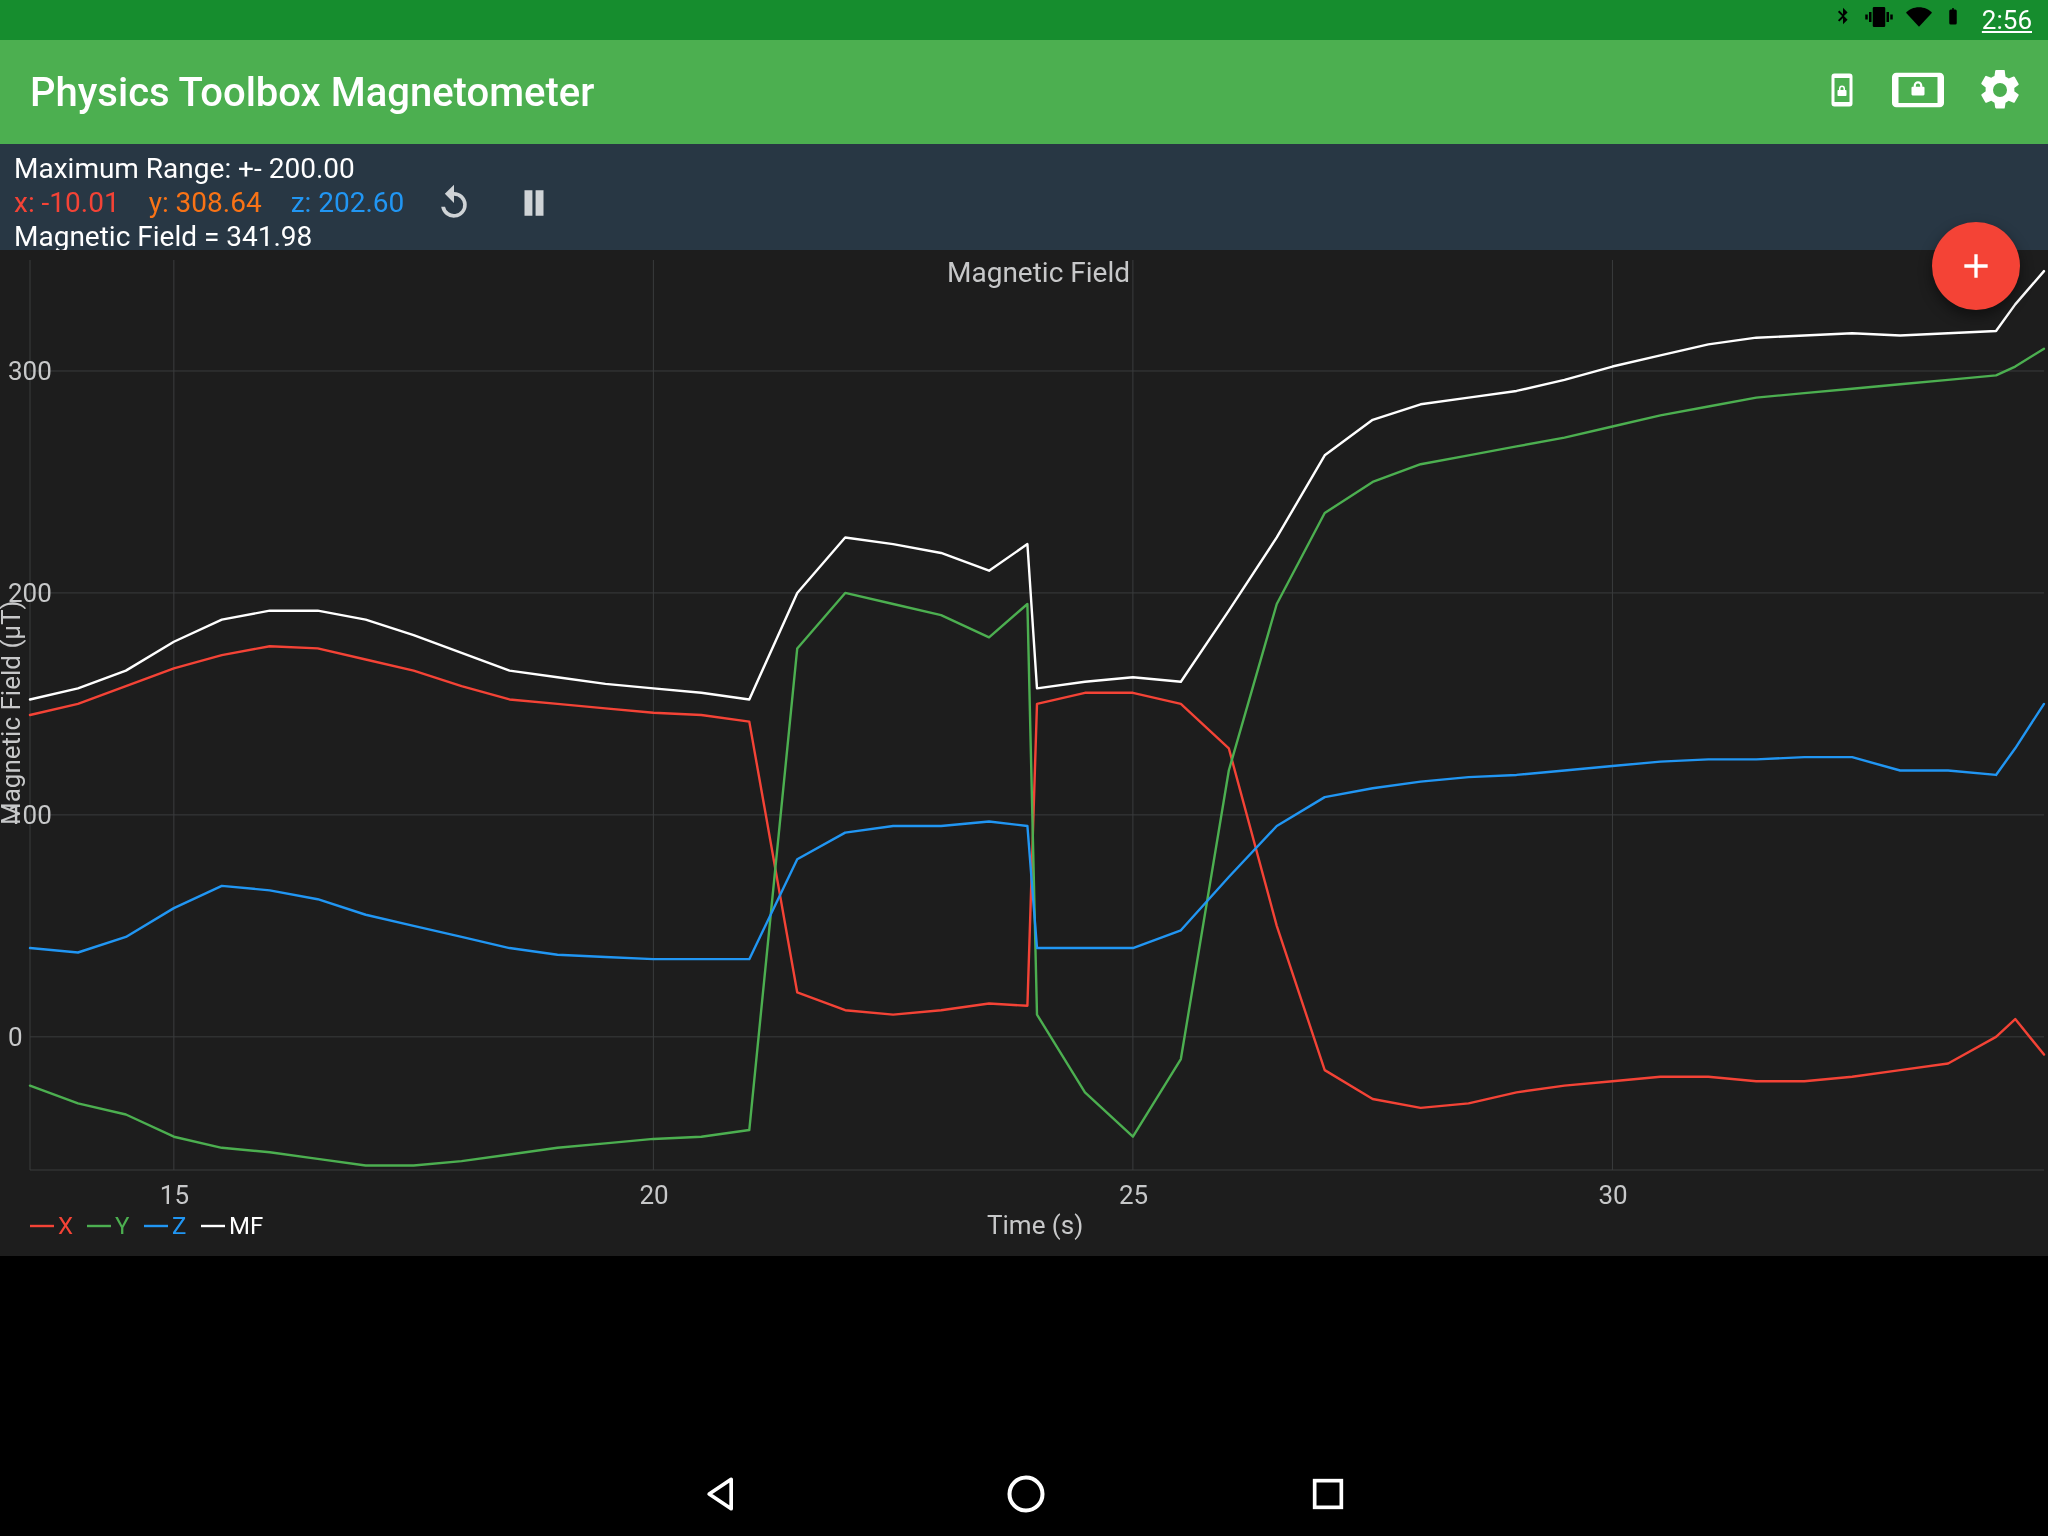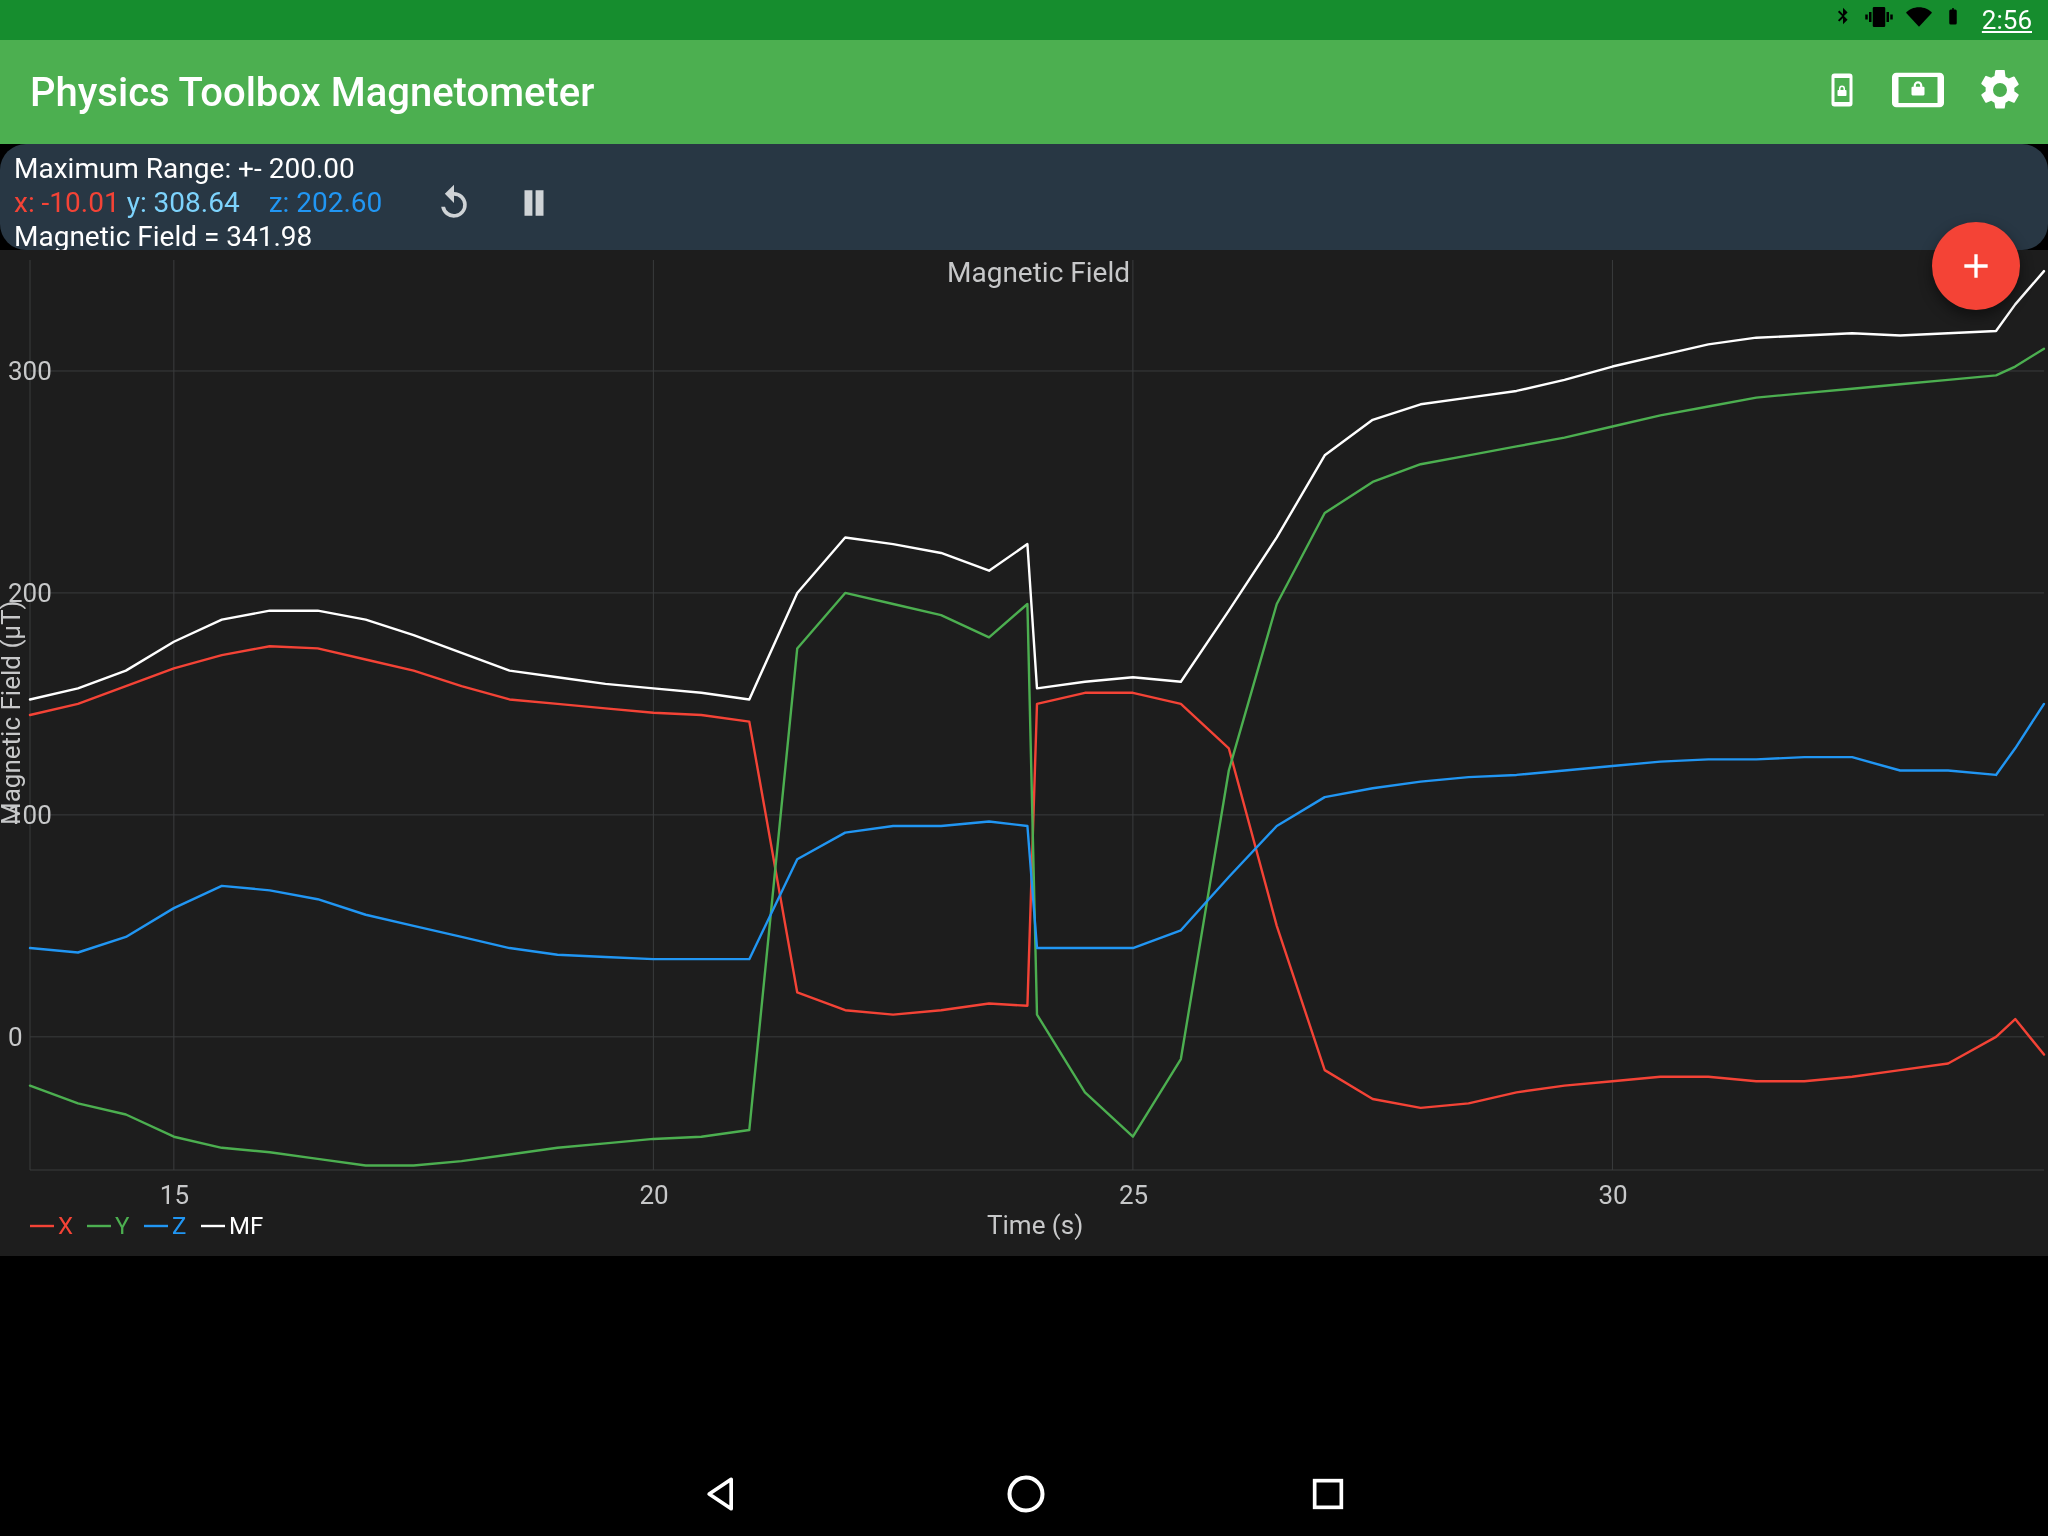--- a/index.html
+++ b/index.html
@@ -11,26 +11,26 @@
   .status-bar .icons { display: flex; align-items: center; gap: 10px; text-decoration: underline; }
   .status-bar .clock { margin-left: 10px; font-weight: 400; }
 
   
   .app-bar { position: absolute; top: 40px; left: 0; right: 0; height: 104px; background: #4caf50; color: #fff; display: flex; align-items: center; justify-content: space-between; padding: 0 24px 0 30px; }
   .app-title { font-size: 40px; font-weight: 500; }
   .app-actions { display: flex; align-items: center; gap: 32px; }
   .app-actions svg { fill: #fff; }
 
   
-  .info-strip { position: absolute; top: 144px; left: 0; right: 0; height: 106px; background: #283744; color: #fff; padding: 8px 14px 6px 14px; display: grid; grid-template-columns: 400px 80px 80px; align-items: center; border-radius: 26px; }
+  .info-strip { position: absolute; top: 144px; left: 0; right: 0; height: 106px; background: #283744; color: #fff; padding: 8px 14px 6px 14px; display: grid; grid-template-columns: 400px 80px 80px; align-items: center; }
   .info-text { font-size: 28px; line-height: 34px; }
   .info-text .row1, .info-text .row3 { color: #fff; }
   .info-text .row2 { }
   .info-text .xv { color: #f44336; }
-  .info-text .yv { color: #7dd3fc; }
+  .info-text .yv { color: #f97316; margin-left: 22px; }
   .info-text .zv { color: #2196f3; margin-left: 22px; }
   .ctrl { display: flex; align-items: center; justify-content: center; }
   .ctrl svg { fill: #cfd3d6; }
 
   
   .chart-wrap { position: absolute; top: 250px; left: 0; right: 0; height: 1006px; background: #1d1d1d; }
   .chart-wrap svg { width: 100%; height: 100%; display: block; }
 
   
   .fab { position: absolute; right: 28px; top: 222px; width: 88px; height: 88px; border-radius: 50%; background: #f44336; display: flex; align-items: center; justify-content: center; box-shadow: 0 6px 14px rgba(0,0,0,.45); }

